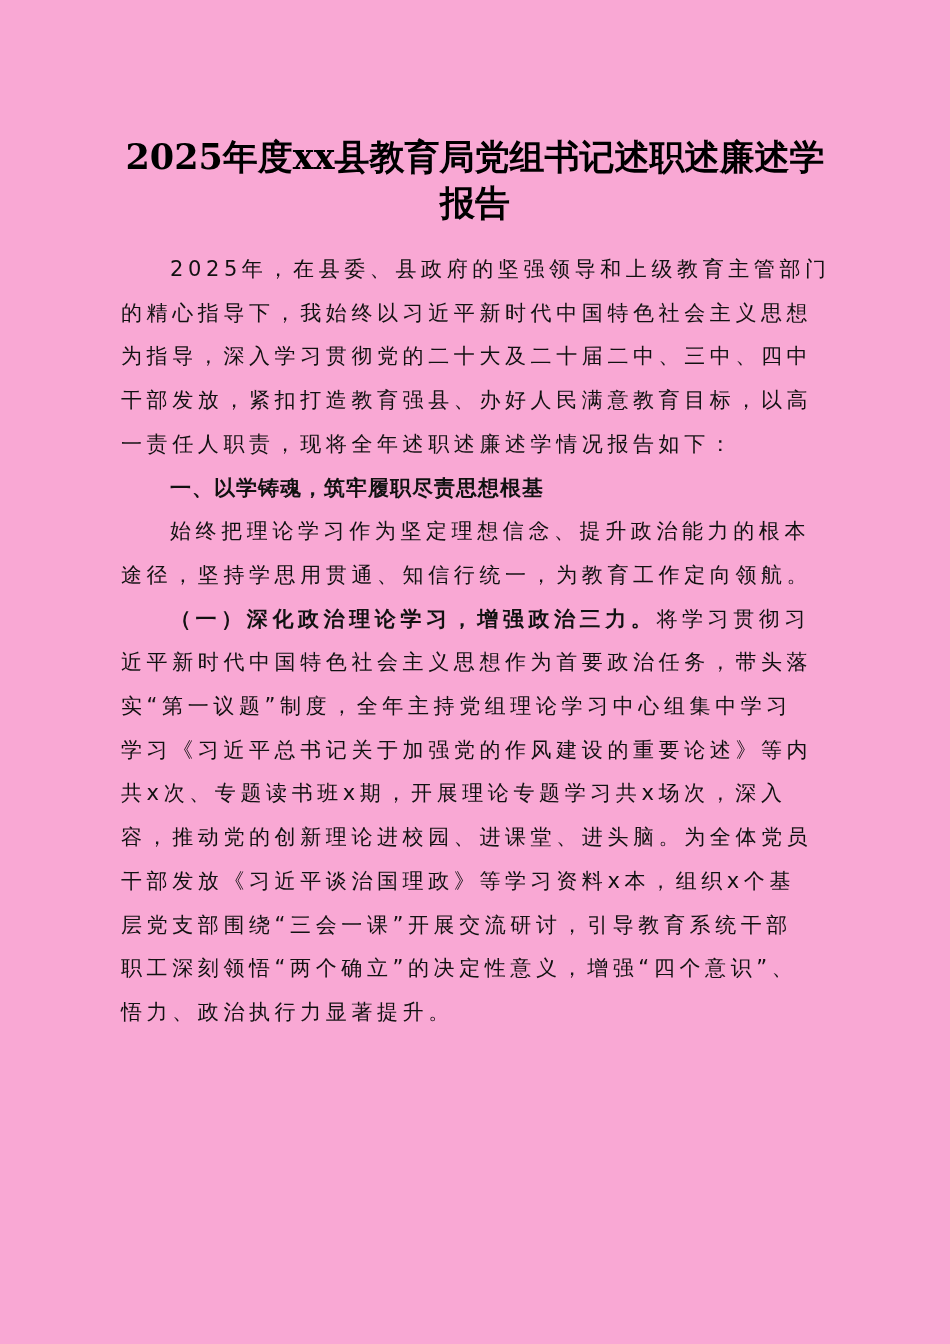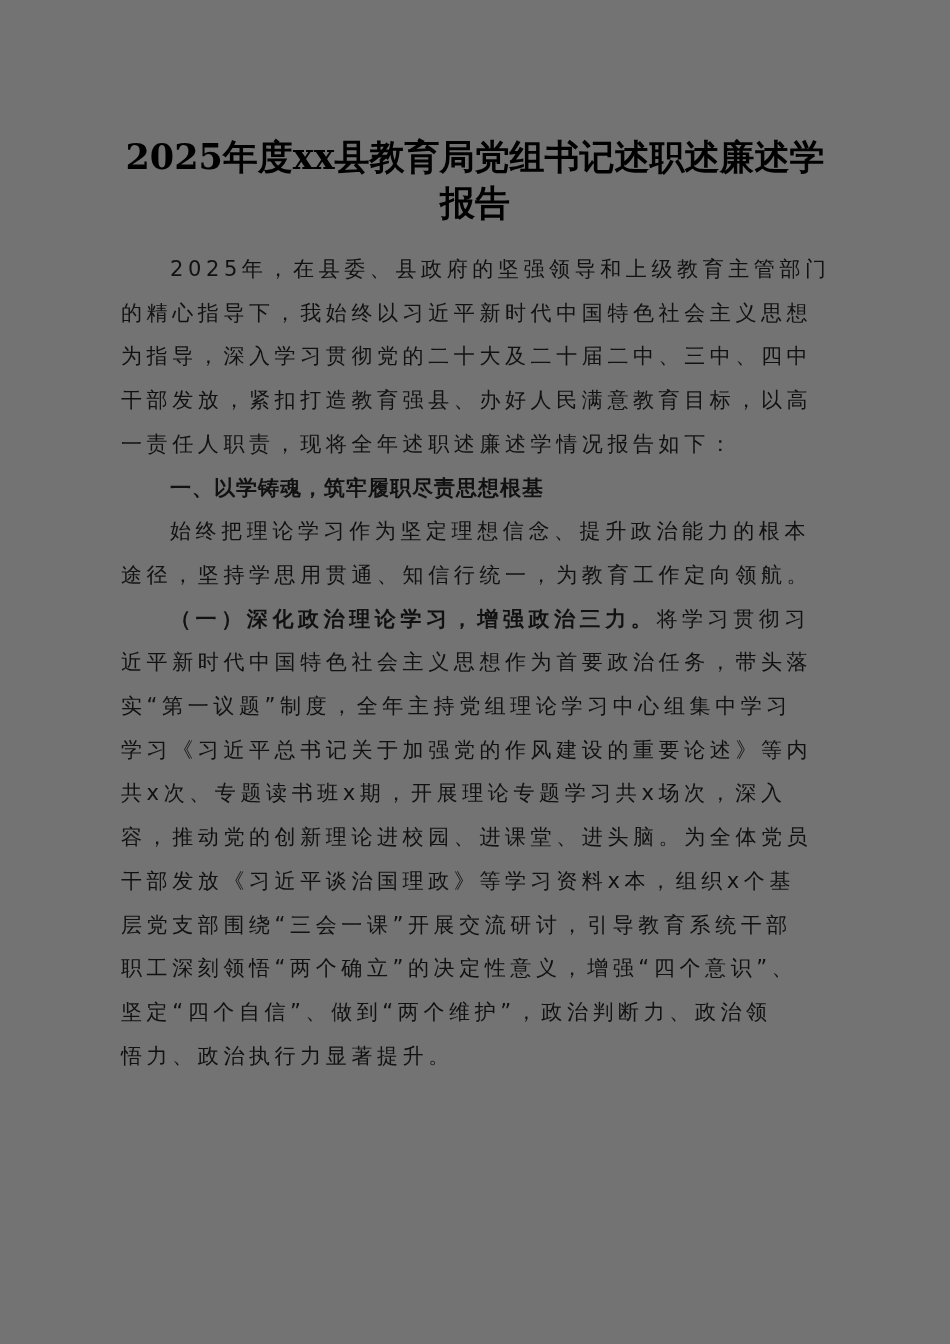--- a/index.html
+++ b/index.html
@@ -1,18 +1,18 @@
 <!DOCTYPE html>
 <html><head>
 <meta charset="utf-8">
 <style>
   html, body { margin: 0; padding: 0; background: #ffffff; }
   body { width: 950px; height: 1344px; position: relative; overflow: hidden; }
   .page {
-    position: absolute; left: 0; top: 0; width: 950px; height: 1344px; background: #737373;
+    position: absolute; left: 0; top: 0; width: 950px; height: 1344px; background: #f9a8d4;
   }
   .title {
     position: absolute; left: 110px; width: 730px; top: 134px;
     text-align: center;
     font-family: "DejaVu Serif", "Liberation Serif", serif;
     font-weight: bold; font-size: 35px; line-height: 46px; color: #000;
     letter-spacing: 0px;
   }
   .body {
     position: absolute; left: 121px; top: 248px; width: 702px;
@@ -54,17 +54,16 @@
     <div>
       <span class="line indent"><span class="h2-lead">（一）深化政治理论学习，增强政治三力。</span><span>将学习贯彻习</span></span>
       <span class="line">近平新时代中国特色社会主义思想作为首要政治任务，带头落</span>
       <span class="line">实“第一议题”制度，全年主持党组理论学习中心组集中学习</span>
       <span class="line">学习《习近平总书记关于加强党的作风建设的重要论述》等内</span>
       <span class="line">共x次、专题读书班x期，开展理论专题学习共x场次，深入</span>
       <span class="line">容，推动党的创新理论进校园、进课堂、进头脑。为全体党员</span>
       <span class="line">干部发放《习近平谈治国理政》等学习资料x本，组织x个基</span>
       <span class="line">层党支部围绕“三会一课”开展交流研讨，引导教育系统干部</span>
       <span class="line">职工深刻领悟“两个确立”的决定性意义，增强“四个意识”、</span>
-      <span class="line">坚定“四个自信”、做到“两个维护”，政治判断力、政治领</span>
       <span class="line">悟力、政治执行力显著提升。</span>
     </div>
   </div>
 </div>
 
 </body></html>

